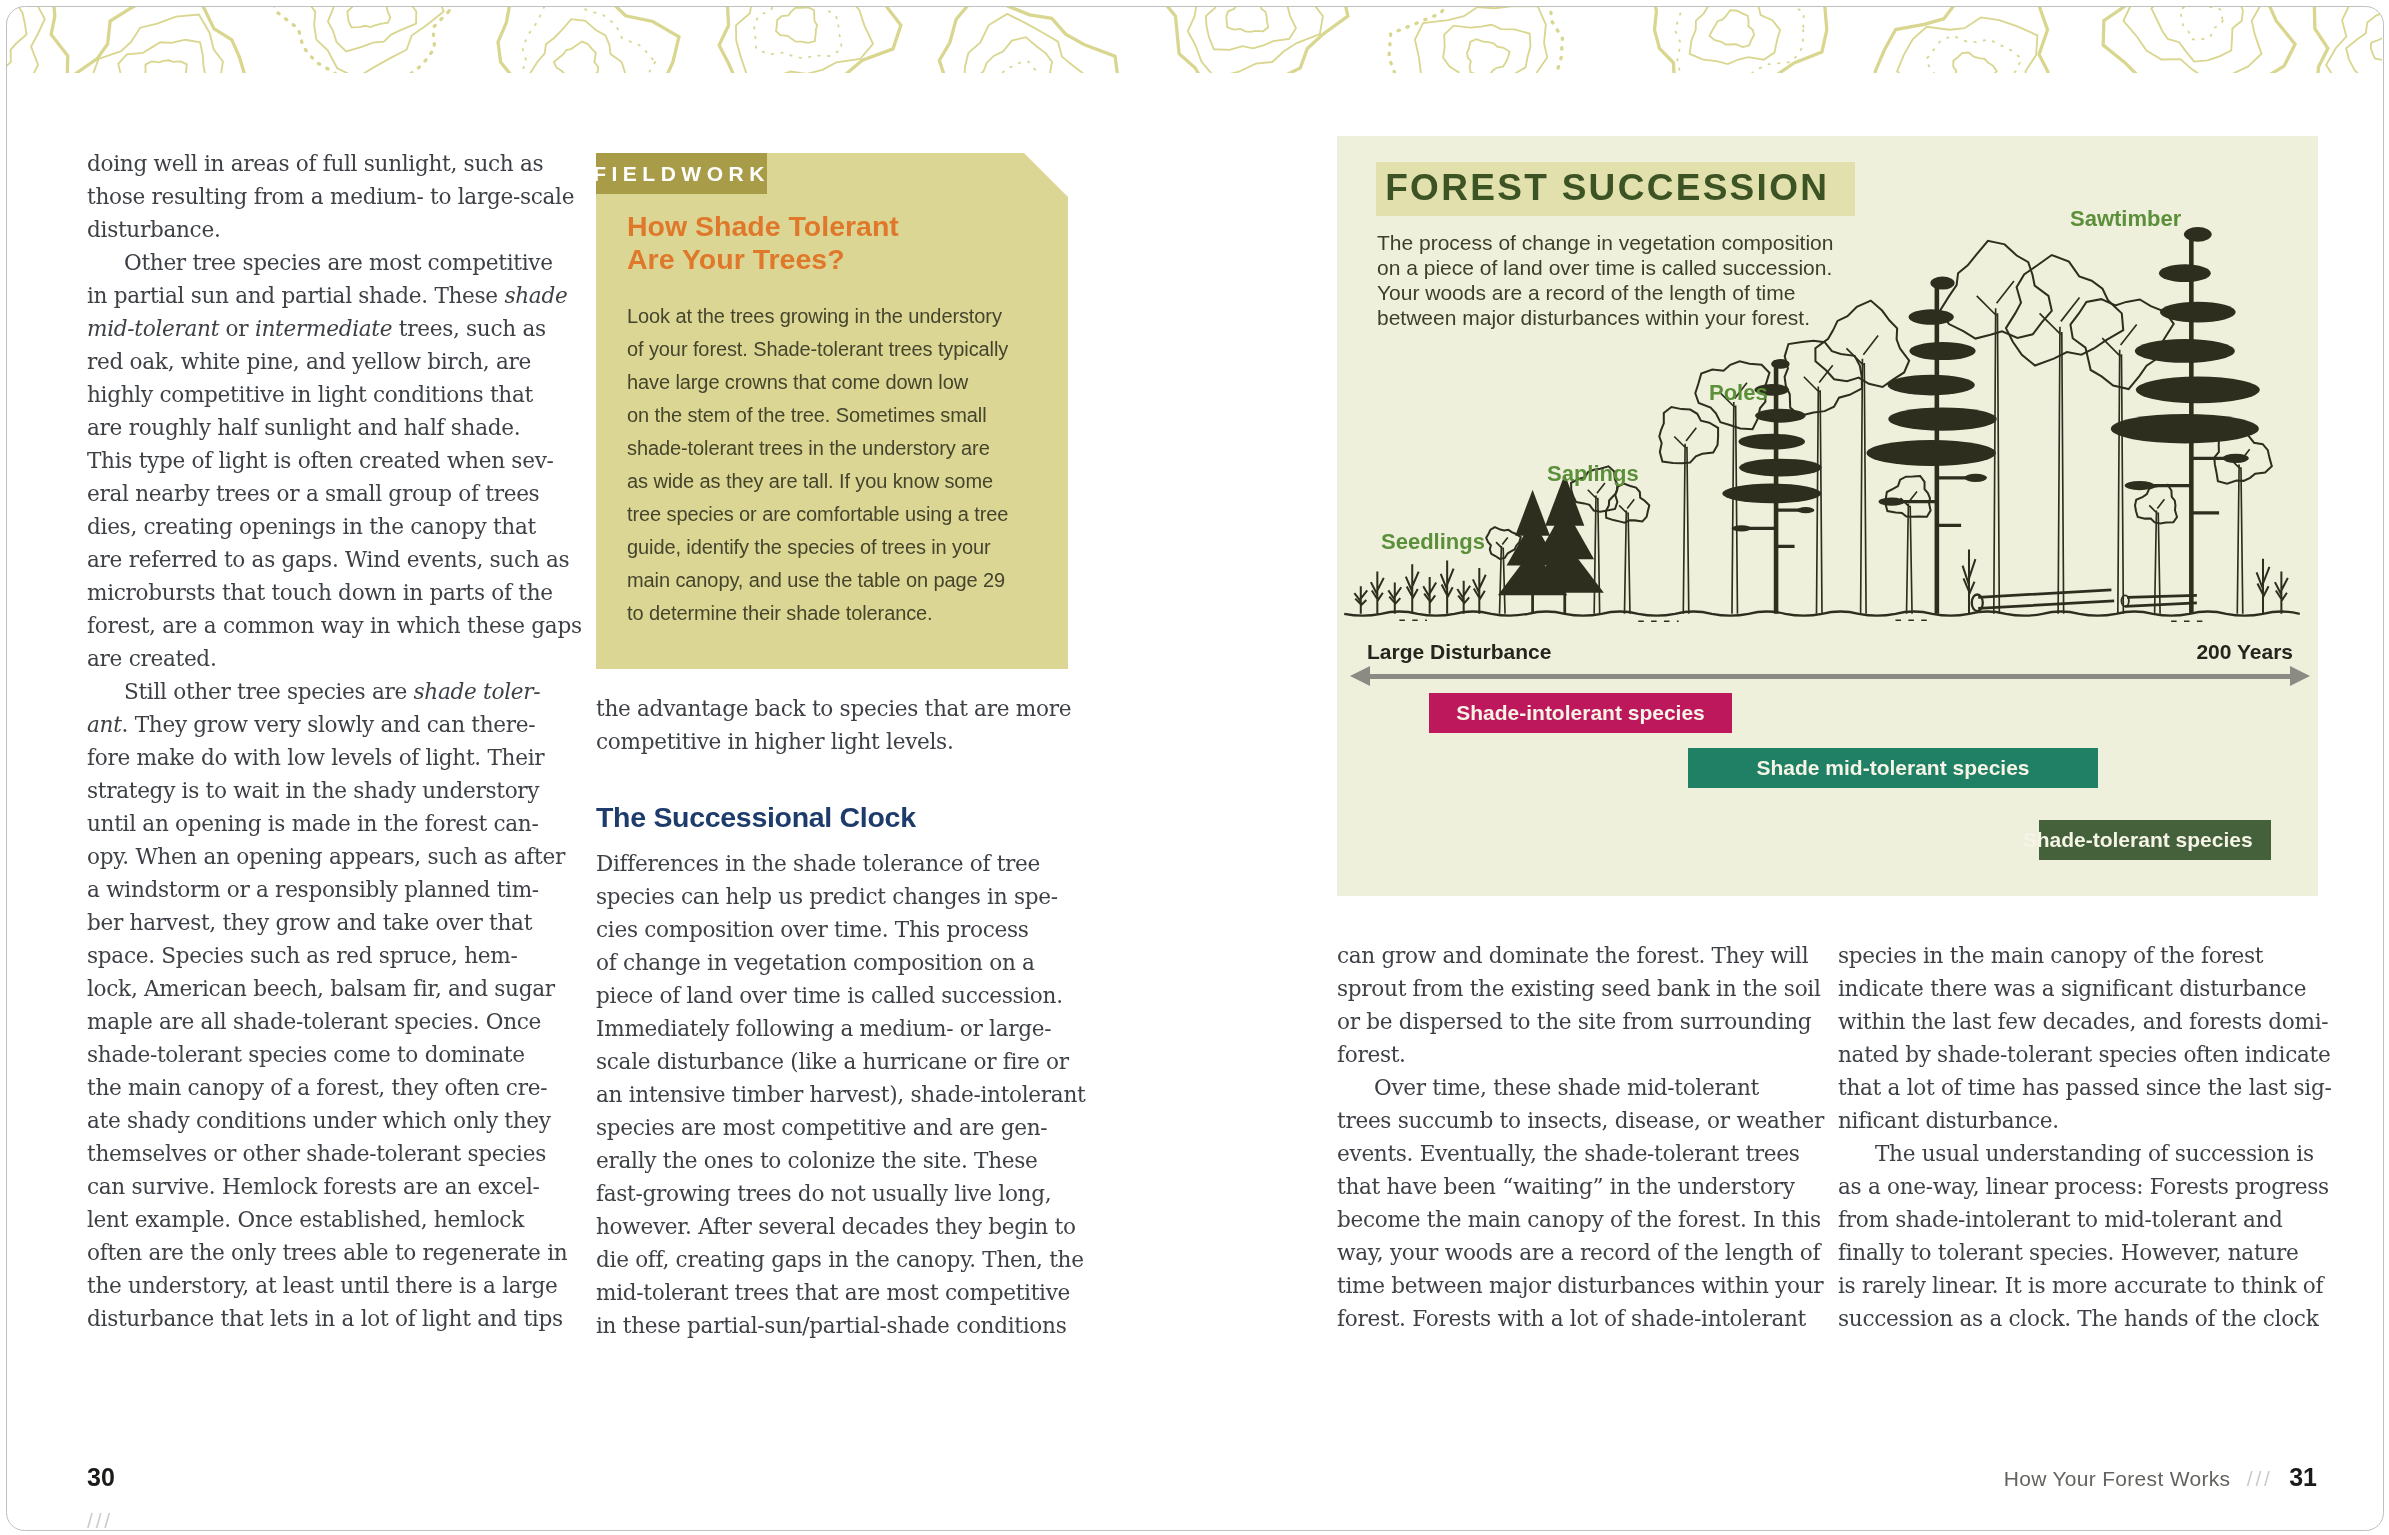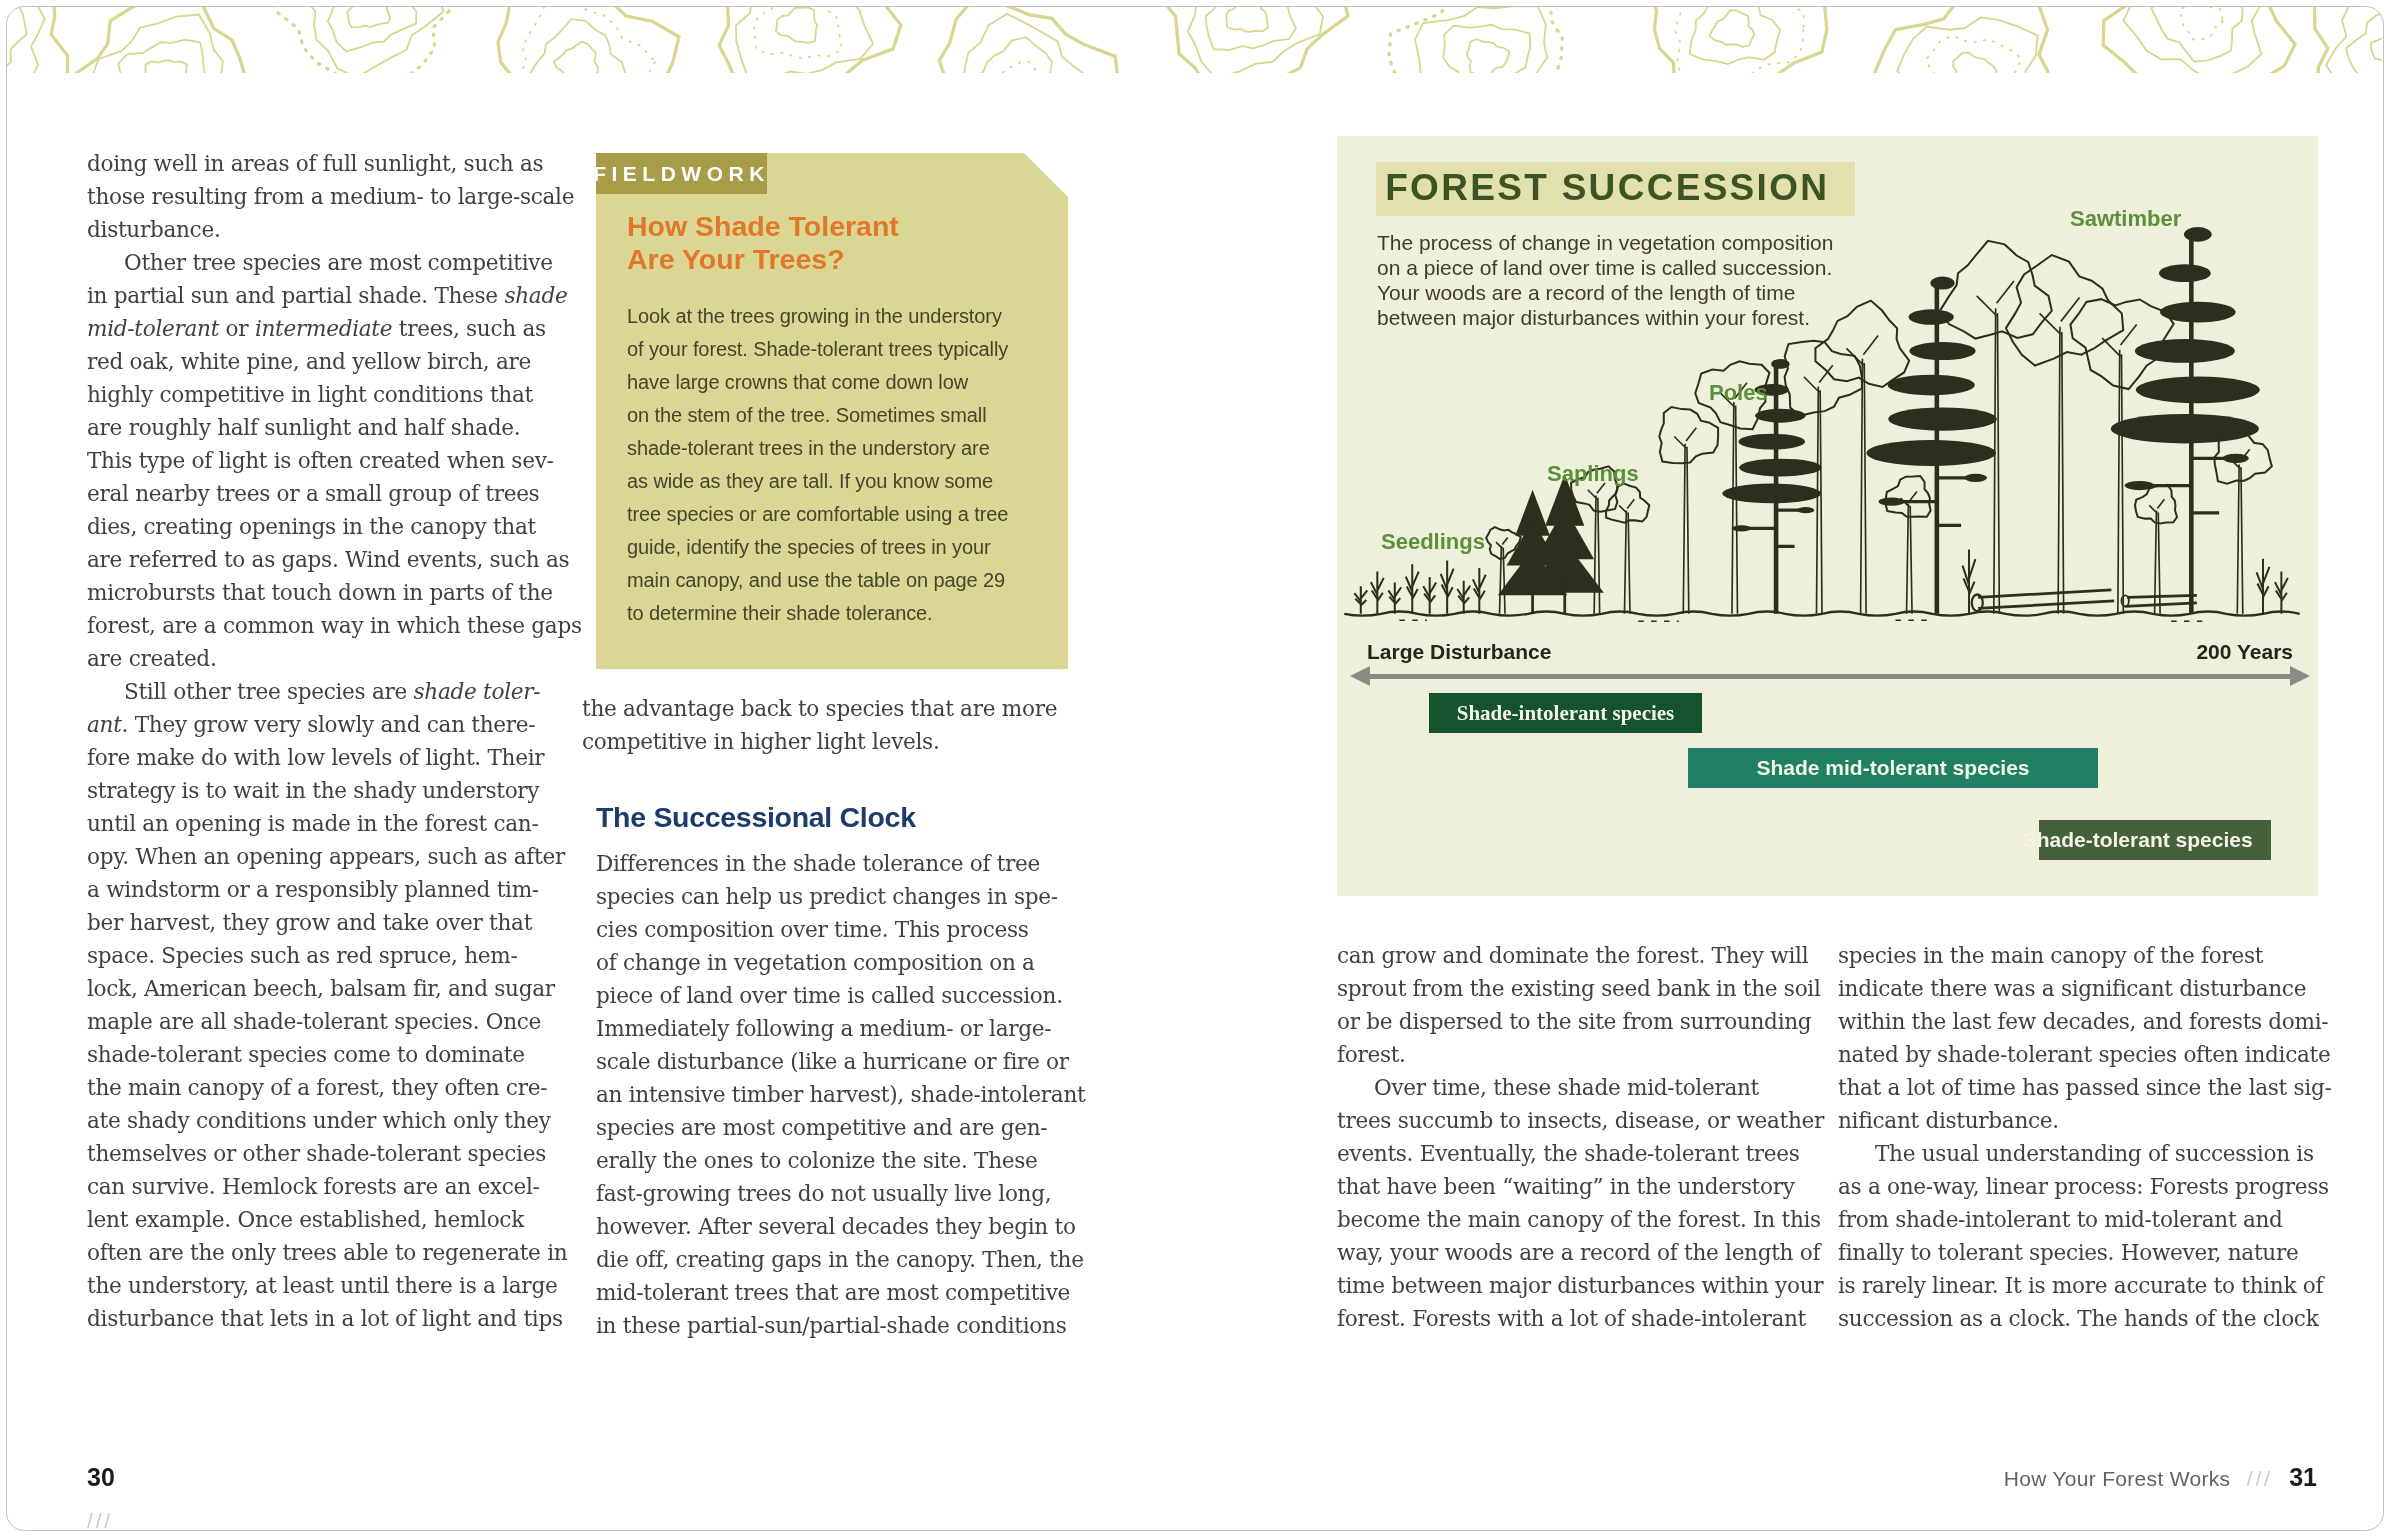--- a/index.html
+++ b/index.html
@@ -161,21 +161,21 @@
         <div class="tl">on the stem of the tree. Sometimes small</div>
         <div class="tl">shade-tolerant trees in the understory are</div>
         <div class="tl">as wide as they are tall. If you know some</div>
         <div class="tl">tree species or are comfortable using a tree</div>
         <div class="tl">guide, identify the species of trees in your</div>
         <div class="tl">main canopy, and use the table on page 29</div>
         <div class="tl">to determine their shade tolerance.</div>
       </div>
   </div>
 
-  <div class="col serif" style="left:582px;top:692px;">
+  <div class="col serif" style="left:596px;top:692px;">
       <div class="tl">the advantage back to species that are more</div>
       <div class="tl">competitive in higher light levels.</div>
     </div>
   <div class="clock-h">The Successional Clock</div>
   <div class="col serif" style="left:596px;top:847px;">
       <div class="tl">Differences in the shade tolerance of tree</div>
       <div class="tl">species can help us predict changes in spe-</div>
       <div class="tl">cies composition over time. This process</div>
       <div class="tl">of change in vegetation composition on a</div>
       <div class="tl">piece of land over time is called succession.</div>
@@ -285,21 +285,21 @@
 
     <div class="stage" style="left:44px;top:393px;">Seedlings</div>
     <div class="stage" style="left:210px;top:325px;">Saplings</div>
     <div class="stage" style="left:372px;top:244px;">Poles</div>
     <div class="stage" style="left:733px;top:70px;">Sawtimber</div>
 
     <div class="tml" style="left:30px;top:504px;">Large Disturbance</div>
     <div class="tml" style="right:25px;top:504px;">200 Years</div>
     <div class="axis"></div>
 
-    <div class="bar b1" style="left: 92px; top: 557px; width: 273px; background: #14532d; font-family: Liberation Serif, serif;">Shade-intolerant species</div>
+    <div class="bar b1" style="left: 92px; top: 557px; width: 303px; background: #be185d;">Shade-intolerant species</div>
     <div class="bar b2" style="left: 351px; top: 612px; width: 410px; background: rgb(31, 128, 102);">Shade mid-tolerant species</div>
     <div class="bar b3" style="left: 702px; top: 684px; width: 232px; background: rgb(68, 97, 60);">Shade-tolerant species</div>
   </div>
 
   <div class="col serif" style="left:1337px;top:939px;">
       <div class="tl">can grow and dominate the forest. They will</div>
       <div class="tl">sprout from the existing seed bank in the soil</div>
       <div class="tl">or be dispersed to the site from surrounding</div>
       <div class="tl">forest.</div>
       <div class="tl ind">Over time, these shade mid-tolerant</div>

